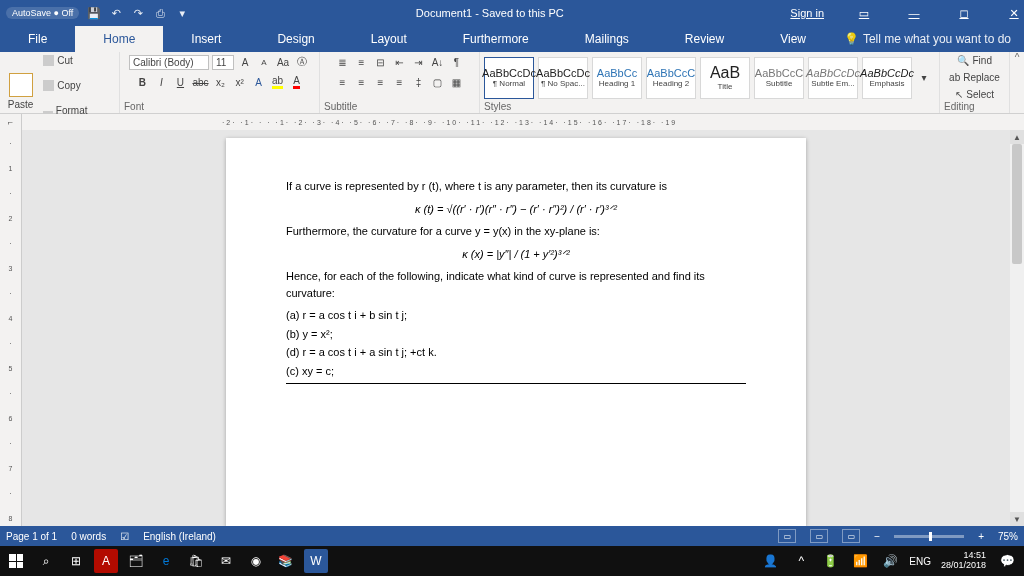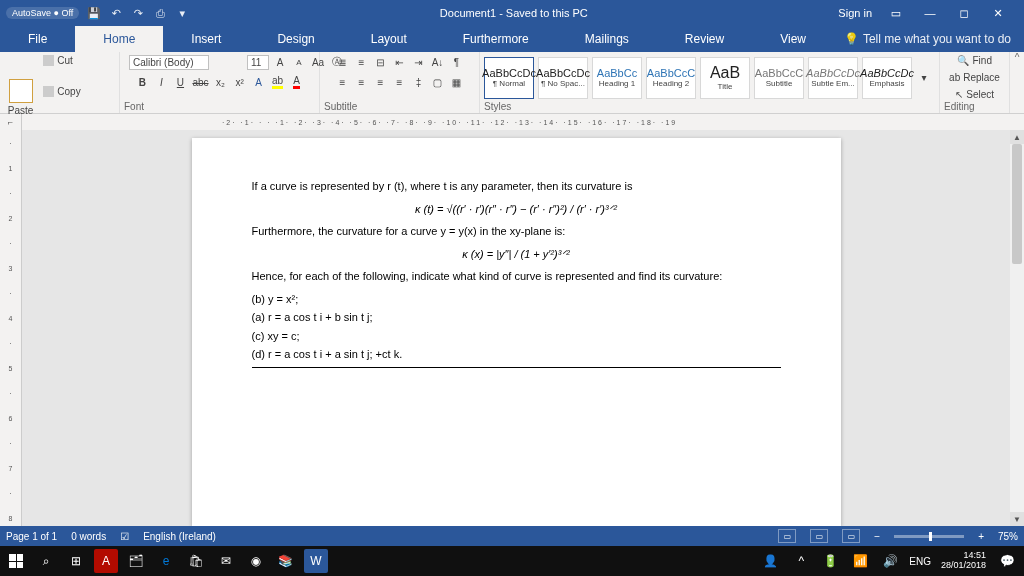--- a/index.html
+++ b/index.html
@@ -1,58 +1,58 @@
 <!DOCTYPE html>
 <html><head>
 <meta charset="utf-8">
 <style>
 * { margin: 0; padding: 0; box-sizing: border-box; font-family: "Segoe UI", Arial, sans-serif; }
 body { background: #fff; width: 1024px; height: 576px; overflow: hidden; display: flex; flex-direction: column; }
 .titlebar { background: #2b579a; color: #fff; height: 26px; display: flex; align-items: center; font-size: 11px; }
 .titlebar .left { display: flex; align-items: center; gap: 8px; padding-left: 6px; }
 .titlebar .center { flex: 1; text-align: center; }
-.titlebar .right { display: flex; align-items: center; gap: 14px; padding-right: 16px; }
+.titlebar .right { display: flex; align-items: center; gap: 30px; padding-right: 0; text-decoration: underline; }
 .autosave { background: rgba(255,255,255,0.15); border-radius: 8px; padding: 1px 6px; font-size: 9px; }
 .qat-icon { width: 14px; height: 14px; display: inline-flex; align-items: center; justify-content: center; opacity: 0.9; }
 .win-btn { width: 20px; text-align: center; }
 .ribbon-tabs { background: #2b579a; color: #fff; height: 26px; display: flex; align-items: stretch; font-size: 12px; }
 .ribbon-tabs .tab { padding: 0 28px; display: flex; align-items: center; cursor: pointer; }
 .ribbon-tabs .tab.active { background: #f3f2f1; color: #2b579a; }
 .ribbon-tabs .tell-me { flex: 0 0 auto; padding: 0 10px; display: flex; align-items: center; gap: 4px; opacity: 0.9; }
 .ribbon-tabs .spacer { flex: 1; }
 .ribbon-tabs .share { padding: 0 10px; display: flex; align-items: center; gap: 4px; }
 .ribbon { background: #f3f2f1; border-bottom: 1px solid #d0d0d0; height: 62px; display: flex; font-size: 10px; color: #444; }
 .ribbon .group { border-right: 1px solid #e0e0e0; display: flex; flex-direction: column; justify-content: space-between; padding: 2px 4px 0 4px; }
 .ribbon .group-label { text-align: left; font-size: 10px; color: #666; padding-bottom: 1px; }
 .ribbon .group-body { flex: 1; display: flex; align-items: center; gap: 4px; }
 .clipboard-body { display: flex; gap: 4px; }
 .paste-btn { display: flex; flex-direction: column; align-items: center; width: 38px; gap: 2px; }
 .paste-icon { width: 24px; height: 24px; background: #fff; border: 1px solid #d0a040; }
-.clip-small { display: flex; flex-direction: column; gap: 18px; font-size: 10px; }
+.clip-small { display: flex; flex-direction: column; gap: 12px; font-size: 10px; }
 .clip-small div { display: flex; align-items: center; gap: 3px; padding: 1px 2px; }
 .sm-ico { width: 11px; height: 11px; background: #ccc; display: inline-block; }
 .font-body { flex-direction: column; align-items: flex-start; gap: 3px; }
 .font-row { display: flex; gap: 3px; align-items: center; }
-.font-sel { border: 1px solid #c0c0c0; background: #fff; padding: 1px 3px; font-size: 10px; margin-left: 35px; }
+.font-sel { border: 1px solid #c0c0c0; background: #fff; padding: 1px 3px; font-size: 10px; }
 .fbtn { min-width: 16px; height: 16px; display: inline-flex; align-items: center; justify-content: center; font-size: 10px; border: 1px solid transparent; }
 .para-body { flex-direction: column; gap: 3px; }
 .styles-body { gap: 2px; }
 .style-box { width: 50px; height: 42px; border: 1px solid #d8d8d8; background: #fff; display: flex; flex-direction: column; align-items: center; justify-content: center; font-size: 8px; }
 .style-box.sel { border-color: #2b579a; }
 .style-sample { font-size: 11px; color: #222; }
 .editing-body { flex-direction: column; gap: 1px; font-size: 10px; }
 .editing-body div { display: flex; align-items: center; gap: 3px; padding: 1px 2px; }
 .ruler-area { background: #e6e6e6; height: 16px; display: flex; }
 .ruler-corner { width: 22px; background: #f3f2f1; border-right: 1px solid #ccc; display:flex;align-items:center;justify-content:center;font-size:9px;color:#555; }
 .h-ruler { flex: 1; position: relative; background: #f3f2f1; font-size: 7px; color: #555; display:flex;align-items:center;justify-content:center; overflow:hidden;}
 .h-ruler .ticks { position:absolute; left: 200px; letter-spacing: 2px; white-space:nowrap; }
 .doc-area { flex: 1; background: #e6e6e6; display: flex; overflow: hidden; }
 .v-ruler { width: 22px; background: #f3f2f1; border-right: 1px solid #ccc; font-size: 7px; color:#555; display:flex;flex-direction:column;align-items:center; padding-top: 10px; gap:18px;}
 .canvas { flex: 1; display: flex; justify-content: center; overflow: auto; }
-.page { background: #fff; width: 649px; margin-top: 8px; box-shadow: 0 1px 4px rgba(0,0,0,0.3); padding: 40px 60px 20px 60px; font-family: "Times New Roman", serif; font-size: 11px; color: #000; line-height: 1.5; }
+.page { background: #fff; width: 580px; margin-top: 8px; box-shadow: 0 1px 4px rgba(0,0,0,0.3); padding: 40px 60px 20px 60px; font-family: "Times New Roman", serif; font-size: 11px; color: #000; line-height: 1.5; }
 .page .eq { text-align: center; margin: 6px 0; font-style: italic; }
 .page .items { margin-top: 6px; }
 .page .items div { margin: 2px 0; }
 .page .hr { border-bottom: 1px solid #000; margin-top: 4px; }
 .scrollbar-v { width: 14px; background: #f0f0f0; display: flex; flex-direction: column; }
 .sb-btn { height: 14px; background: #e0e0e0; display:flex;align-items:center;justify-content:center;font-size:8px;color:#555; }
 .sb-track { flex: 1; position: relative; }
 .sb-thumb { position: absolute; left: 2px; right: 2px; top: 0; height: 120px; background: #c8c8c8; border-radius: 2px; }
 .statusbar { background: #2b579a; color: #fff; height: 20px; display: flex; align-items: center; font-size: 10px; padding: 0 6px; gap: 14px; }
 .statusbar .sp { flex: 1; }
@@ -274,24 +274,24 @@
       <span>8</span>
   </div>
   <div class="canvas">
     <div class="page">
       <p>If a curve is represented by r (t), where t is any parameter, then its curvature is</p>
       <p class="eq">κ (t) = √((r′ · r′)(r″ · r″) − (r′ · r″)²) / (r′ · r′)³ᐟ²</p>
       <p>Furthermore, the curvature for a curve y = y(x) in the xy-plane is:</p>
       <p class="eq">κ (x) = |y″| / (1 + y′²)³ᐟ²</p>
       <p>Hence, for each of the following, indicate what kind of curve is represented and find its curvature:</p>
       <div class="items">
+        <div>(a)  r = a cos t i + b sin t j;</div>
         <div>(b)  y = x²;</div>
-        <div>(a)  r = a cos t i + b sin t j;</div>
+        <div>(d)  r = a cos t i + a sin t j; +ct k.</div>
         <div>(c)  xy = c;</div>
-        <div>(d)  r = a cos t i + a sin t j; +ct k.</div>
       </div>
       <div class="hr"></div>
     </div>
   </div>
   <div class="scrollbar-v">
     <div class="sb-btn">▲</div>
     <div class="sb-track">
         <div class="sb-thumb"></div>
       </div>
     <div class="sb-btn">▼</div>

